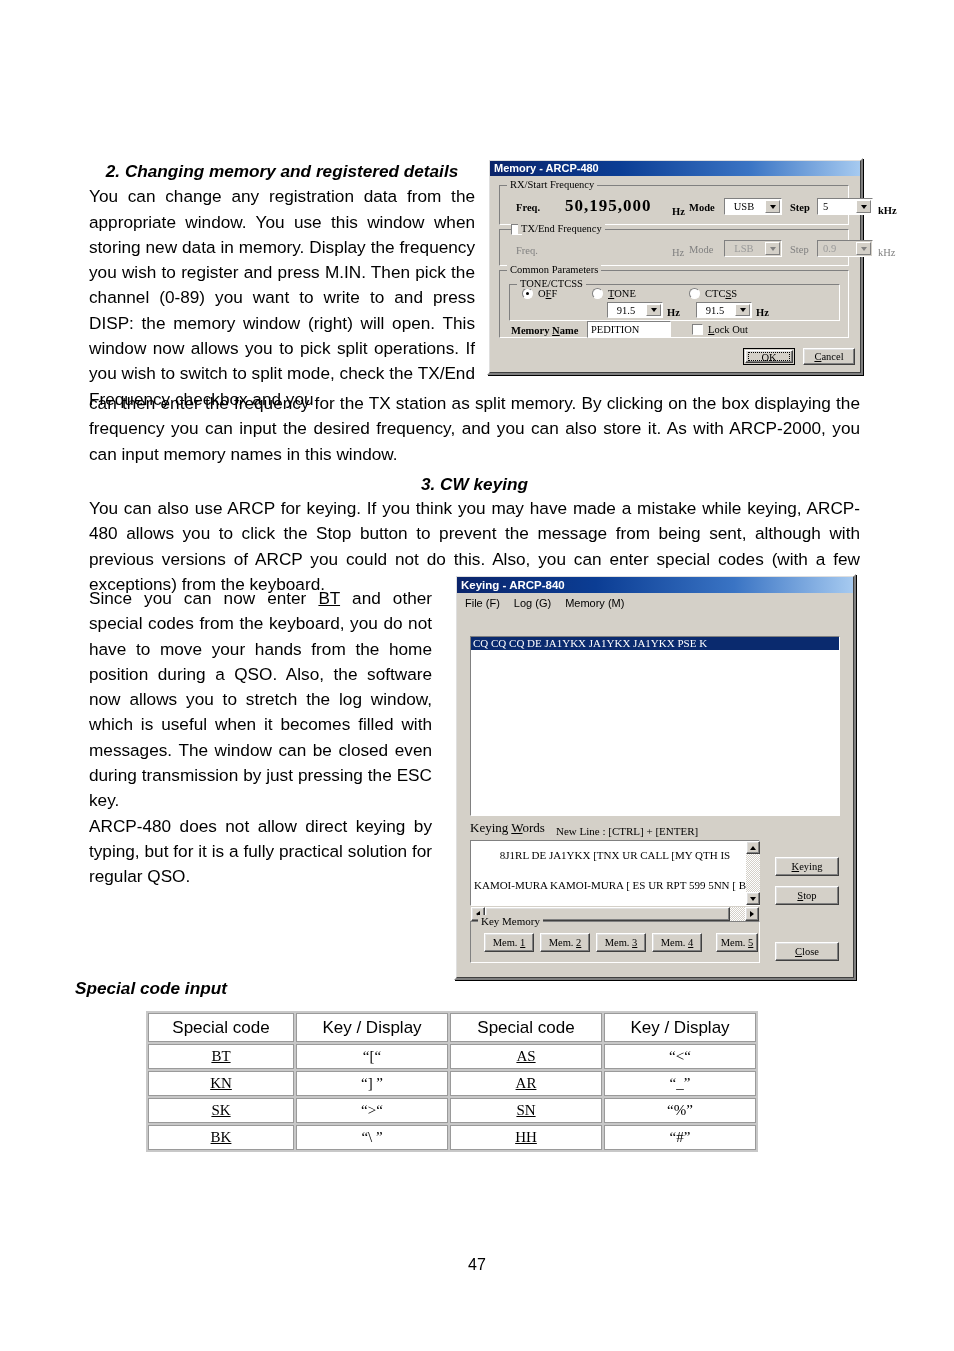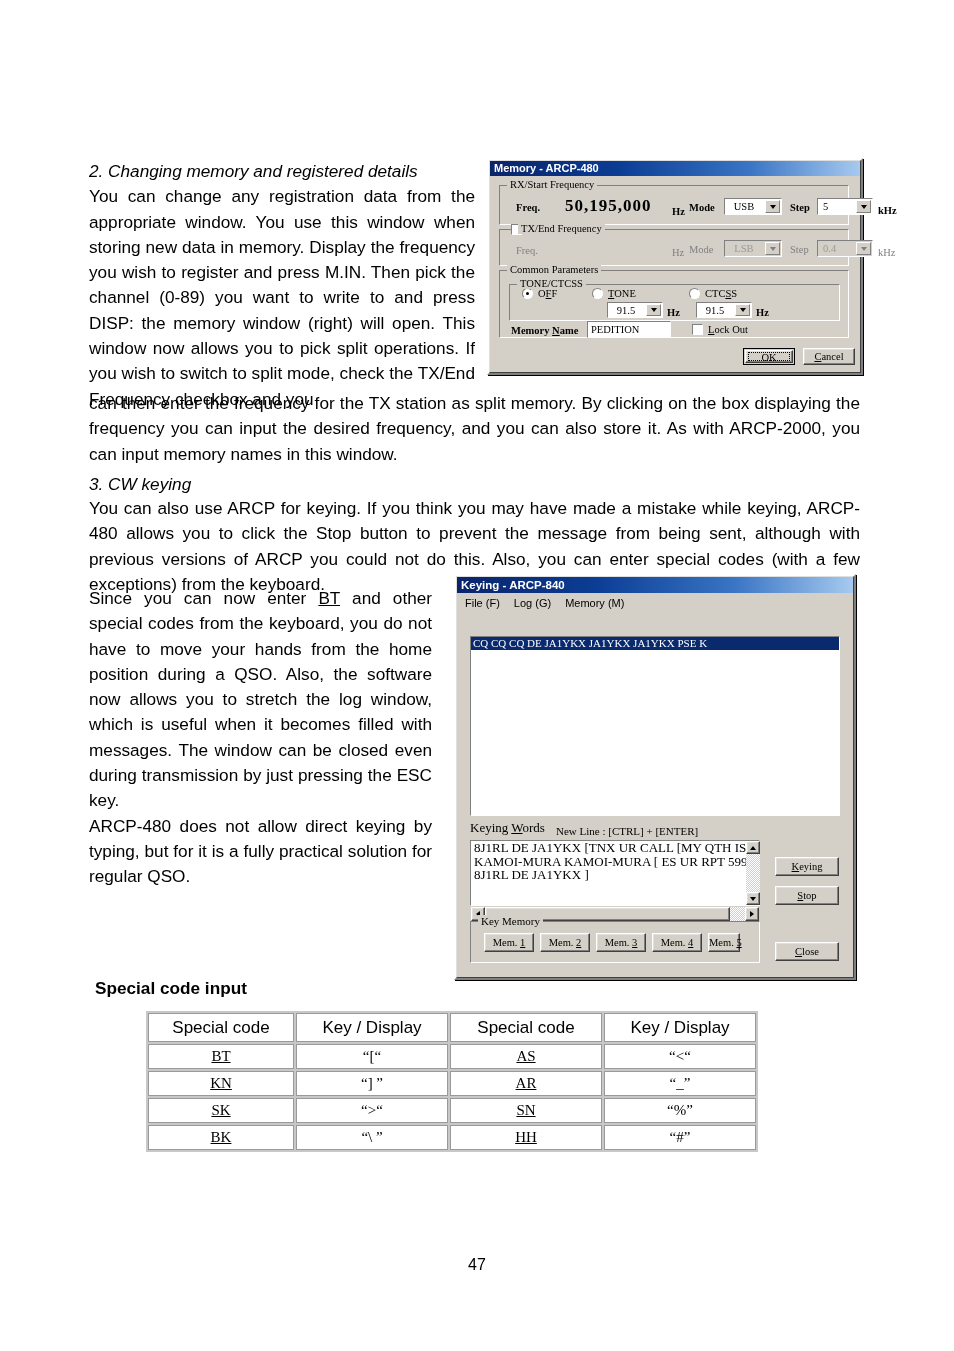--- a/index.html
+++ b/index.html
@@ -15,42 +15,43 @@
 
   
   .body-text{
     font-size:17.2px;
     line-height:25.3px;
     text-align:justify;
     color:#000;
   }
   .h-sub{
     font-size:17.2px;
-    font-weight:normal;
+    font-weight:bold;
     font-style:italic;
     line-height:25.3px;
+    text-align:center;
   }
   .h-plain{
     font-size:17.2px;
     font-weight:bold;
     line-height:25.3px;
   }
   u.ul{text-decoration:underline;}
 
   
   #col-a{position:absolute;left:89px;top:159px;width:386px;}
   
   #para-full{position:absolute;left:89px;top:391px;width:771px;}
   
   #cw-head{position:absolute;left:89px;top:472px;width:771px;}
   #cw-full{position:absolute;left:89px;top:496px;width:771px;}
   
   #col-b{position:absolute;left:89px;top:586px;width:343px;}
   
-  #sci{position:absolute;left:95px;top:976px;width:400px;}
+  #sci{position:absolute;left:75px;top:976px;width:400px;font-style:italic;}
 
   
   #page-num{
     position:absolute;left:0;top:1256px;width:954px;
     text-align:center;font-size:16px;
   }
 
   
   .win{
     position:absolute;
@@ -244,22 +245,22 @@
   }
   .sel-row{
     background:#0a2a6e;color:#fff;
     font-family:"Liberation Serif", serif;
     font-size:11px;line-height:13px;
     padding:0 2px;
     white-space:nowrap;
   }
   .ta-line{
     font-family:"Liberation Serif", serif;
-    font-size:13px;line-height:13.5px;
-    padding:0 3px;color:#000;white-space:nowrap;
+    font-size:11px;line-height:13.5px;
+    padding:8px 3px;color:#000;white-space:nowrap;text-align:center;
   }
 
   
   .sb-v{
     position:absolute;width:14px;
     background:#d4d0c8;
   }
   .sb-h{
     position:absolute;height:14px;
     background:#d4d0c8;
@@ -377,21 +378,21 @@
       <div class="chk" style="left:22px;top:64px;"></div>
       <div class="lbl gray" style="left:27px;top:85px;">Freq.</div>
       <div class="lbl gray" style="left:183px;top:87px;">Hz</div>
       <div class="lbl gray" style="left:200px;top:84px;">Mode</div>
       <div class="combo gray" style="left:235px;top:80px;width:58px;height:17px;">
         <div class="val">LSB</div>
         <div class="arrow"></div>
       </div>
       <div class="lbl gray" style="left:301px;top:84px;">Step</div>
       <div class="combo gray" style="left:328px;top:80px;width:56px;height:17px;">
-        <div class="val" style="text-align:left;padding-left:5px;">0.4</div>
+        <div class="val" style="text-align:left;padding-left:5px;">0.9</div>
         <div class="arrow"></div>
       </div>
       <div class="lbl gray" style="left:389px;top:87px;">kHz</div>
 
       <div class="grp" style="left:10px;top:110px;width:350px;height:68px;">
         <div class="grp-lbl">Common Parameters</div>
       </div>
       <div class="grp" style="left:20px;top:124px;width:331px;height:37px;">
         <div class="grp-lbl">TONE/CTCSS</div>
       </div>
@@ -497,21 +498,21 @@
       </div>
       <div class="btn" style="left:84px;top:357px;width:50px;height:19px;line-height:18px;">
         <span>Mem. <u>2</u></span>
       </div>
       <div class="btn" style="left:140px;top:357px;width:50px;height:19px;line-height:18px;">
         <span>Mem. <u>3</u></span>
       </div>
       <div class="btn" style="left:196px;top:357px;width:50px;height:19px;line-height:18px;">
         <span>Mem. <u>4</u></span>
       </div>
-      <div class="btn" style="left:252px;top:357px;width:32px;height:19px;line-height:18px;">
+      <div class="btn" style="left:260px;top:357px;width:42px;height:19px;line-height:18px;">
         <span>Mem. <u>5</u></span>
       </div>
 
     </div>
   </div>
 
   <table id="code-table">
     <colgroup>
         <col class="c1">
         <col class="c2">

